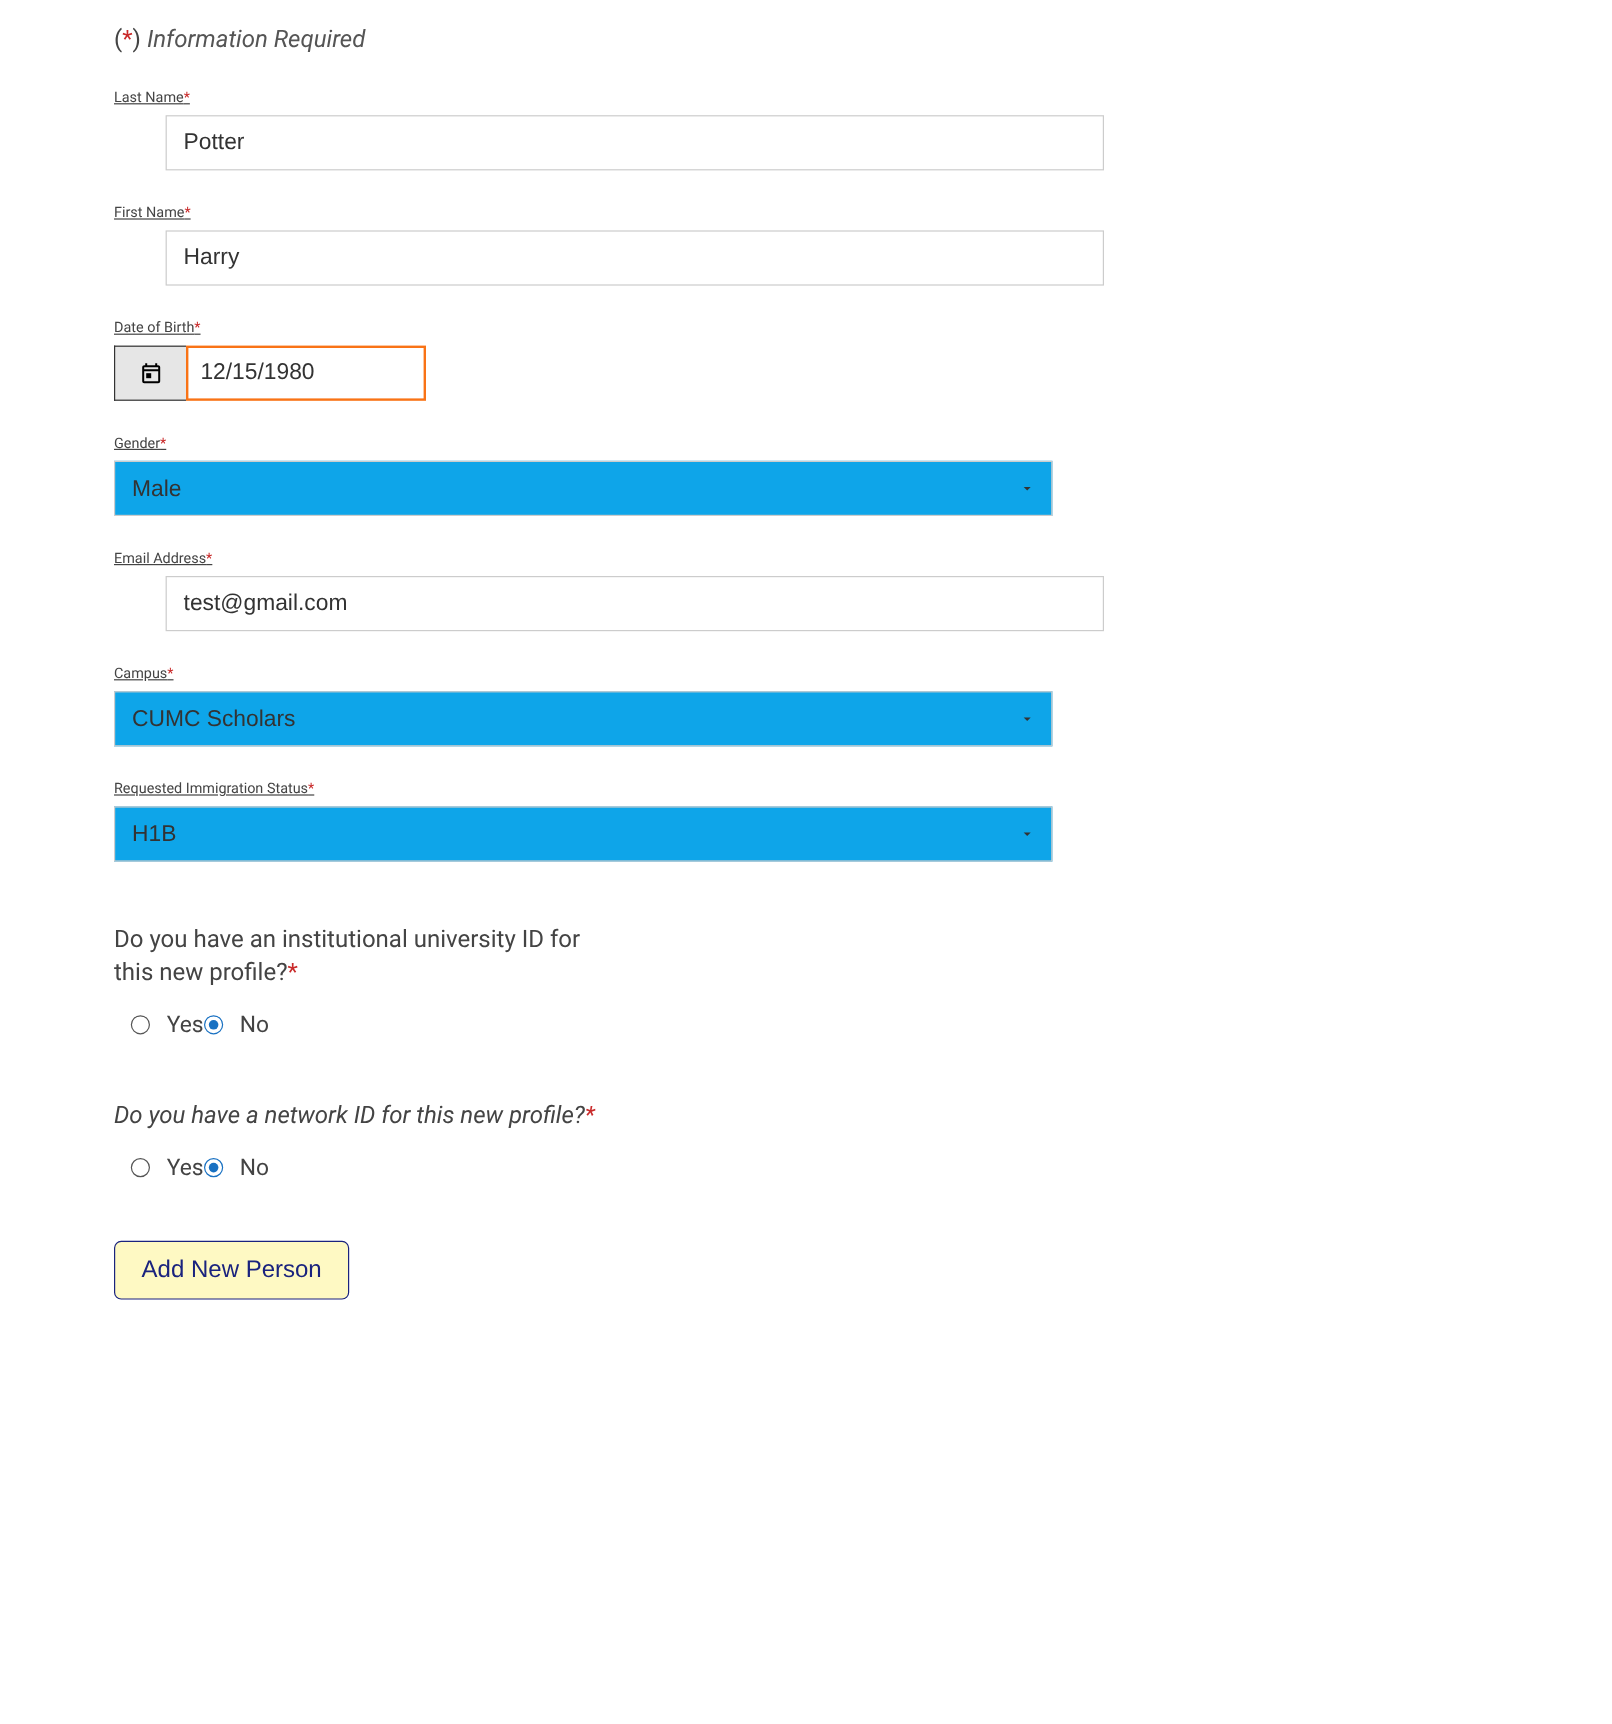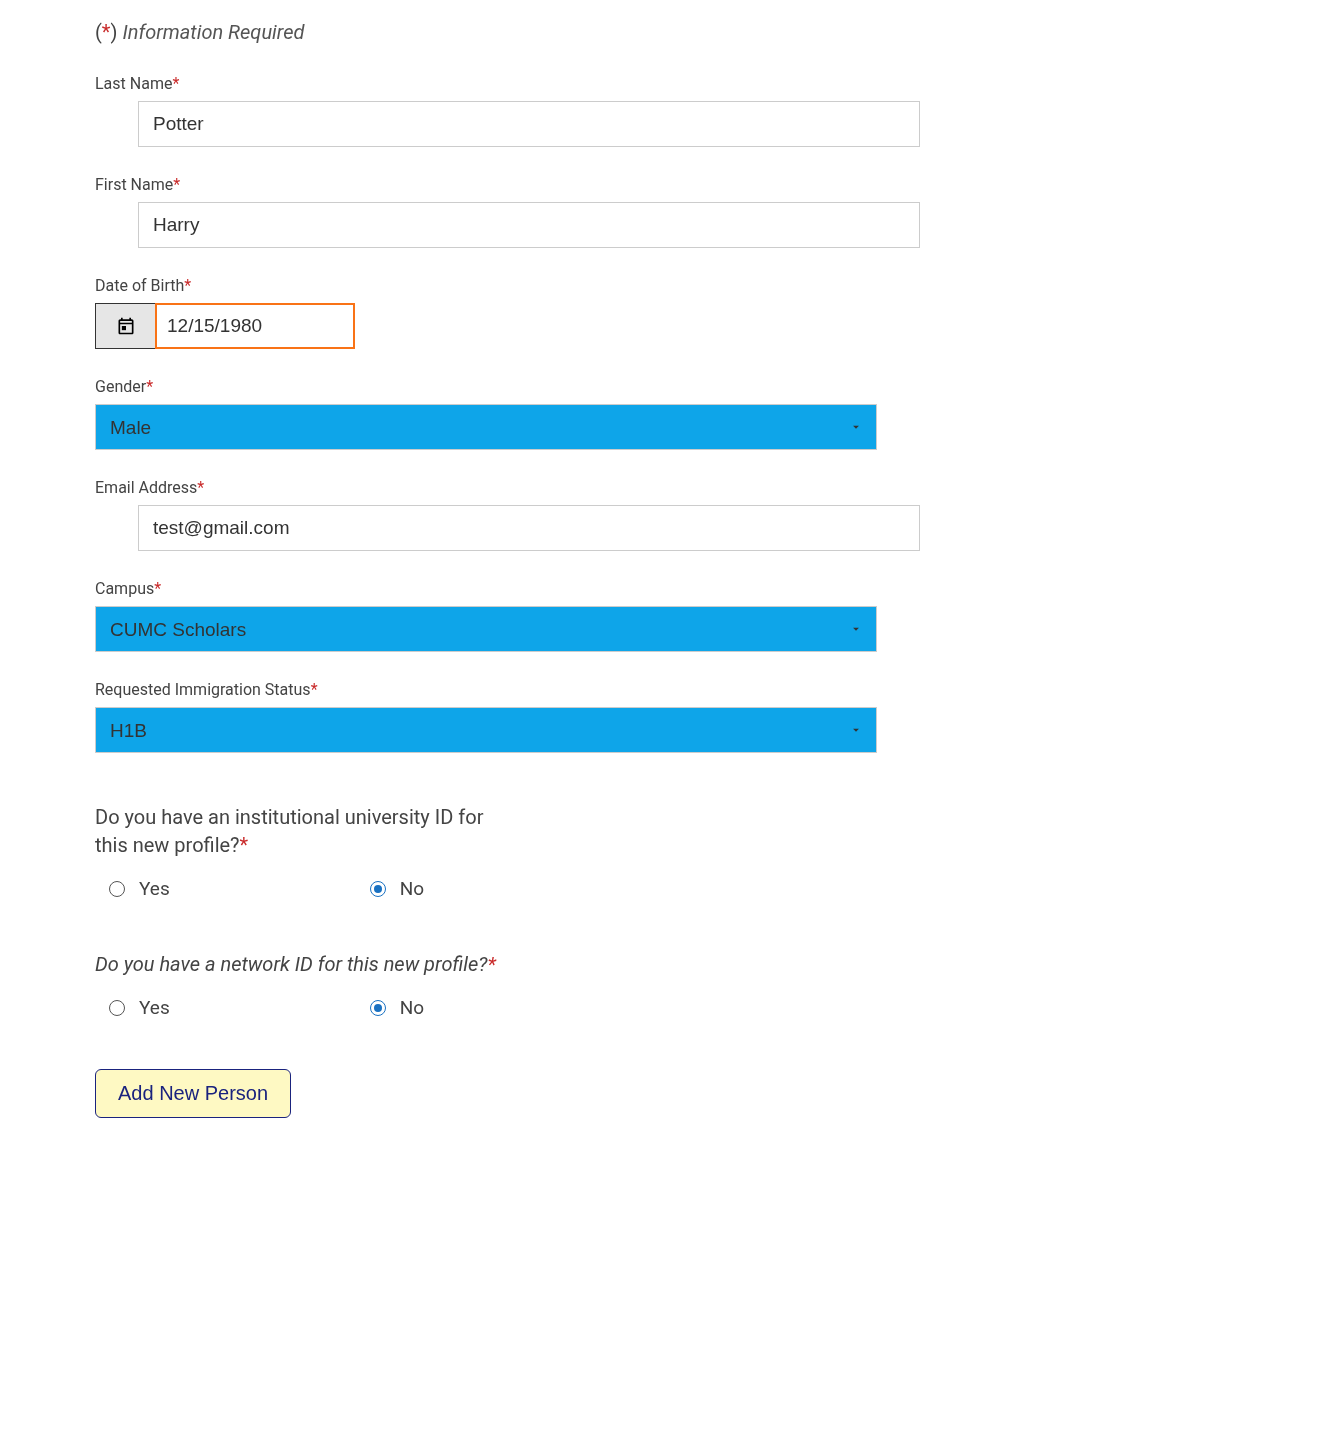--- a/index.html
+++ b/index.html
@@ -30,23 +30,24 @@
     }
     .info-required .italic {
       font-style: italic;
       color: #555;
     }
     .form-group {
       margin-bottom: 28px;
     }
     .form-label {
       display: block;
-      font-size: 16px;
+      font-size: 12px;
       color: #444;
       margin-bottom: 8px;
+      text-decoration: underline;
     }
     .req {
       color: #c92a2a;
     }
     .text-input {
       width: 100%;
       height: 46px;
       padding: 0 14px;
       font-size: 19px;
       color: #333;
@@ -103,21 +104,20 @@
     }
     .question-label {
       font-size: 20px;
       color: #444;
       line-height: 1.4;
       margin-bottom: 18px;
       max-width: 400px;
     }
     .radio-row {
       display: flex;
-      gap: 200px;
       padding-left: 14px;
     }
     .radio-option {
       display: flex;
       align-items: center;
       gap: 14px;
     }
     .radio-circle {
       width: 16px;
       height: 16px;

